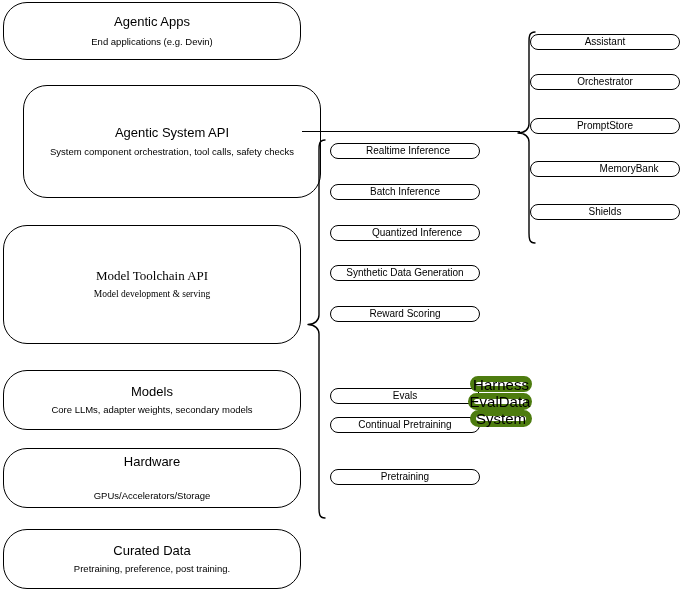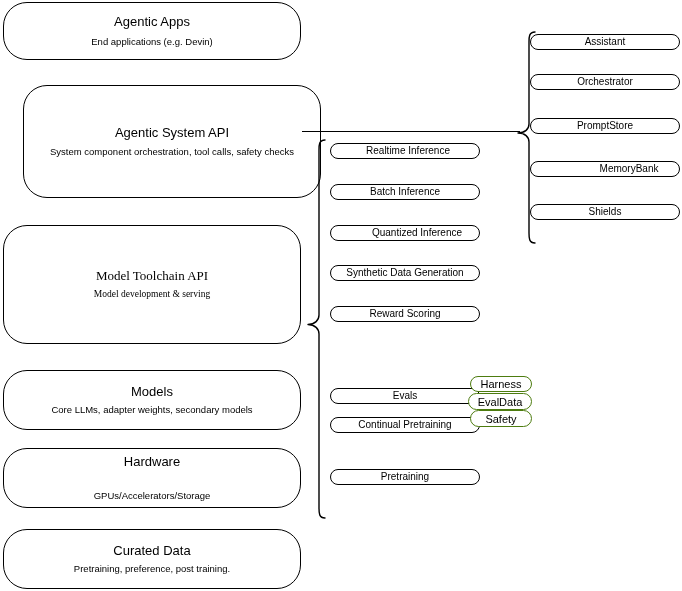--- a/index.html
+++ b/index.html
@@ -55,24 +55,24 @@
   .chip {
     border-radius: 12px;
     font-size: 10px;
     height: 16px;
   }
 
   
   .pill {
     position: absolute;
     box-sizing: border-box;
-    border: 1px solid #4d7c0f;
+    border: 6px solid #4d7c0f;
     background: #ffffff;
     border-radius: 999px;
-    font-size: 11px;
+    font-size: 15px;
     display: flex;
     align-items: center;
     justify-content: center;
     text-align: left;
     z-index: 6;
   }
 
   
   .connector {
     position: absolute;
@@ -161,21 +161,21 @@
     <span>Pretraining</span>
   </div>
 
   <div class="pill" style="left:470px; top:376px; width:62px; height:16px;">
     <span>Harness</span>
   </div>
   <div class="pill" style="left:468px; top:393px; width:64px; height:17px;">
     <span>EvalData</span>
   </div>
   <div class="pill" style="left:470px; top:410px; width:62px; height:17px;">
-    <span>Safety</span>
+    <span>System</span>
   </div>
 
   <div class="node chip" style="left:530px; top:34px; width:150px;">
     <span>Assistant</span>
   </div>
   <div class="node chip" style="left:530px; top:74px; width:150px;">
     <span>Orchestrator</span>
   </div>
   <div class="node chip" style="left:530px; top:118px; width:150px;">
     <span>PromptStore</span>

